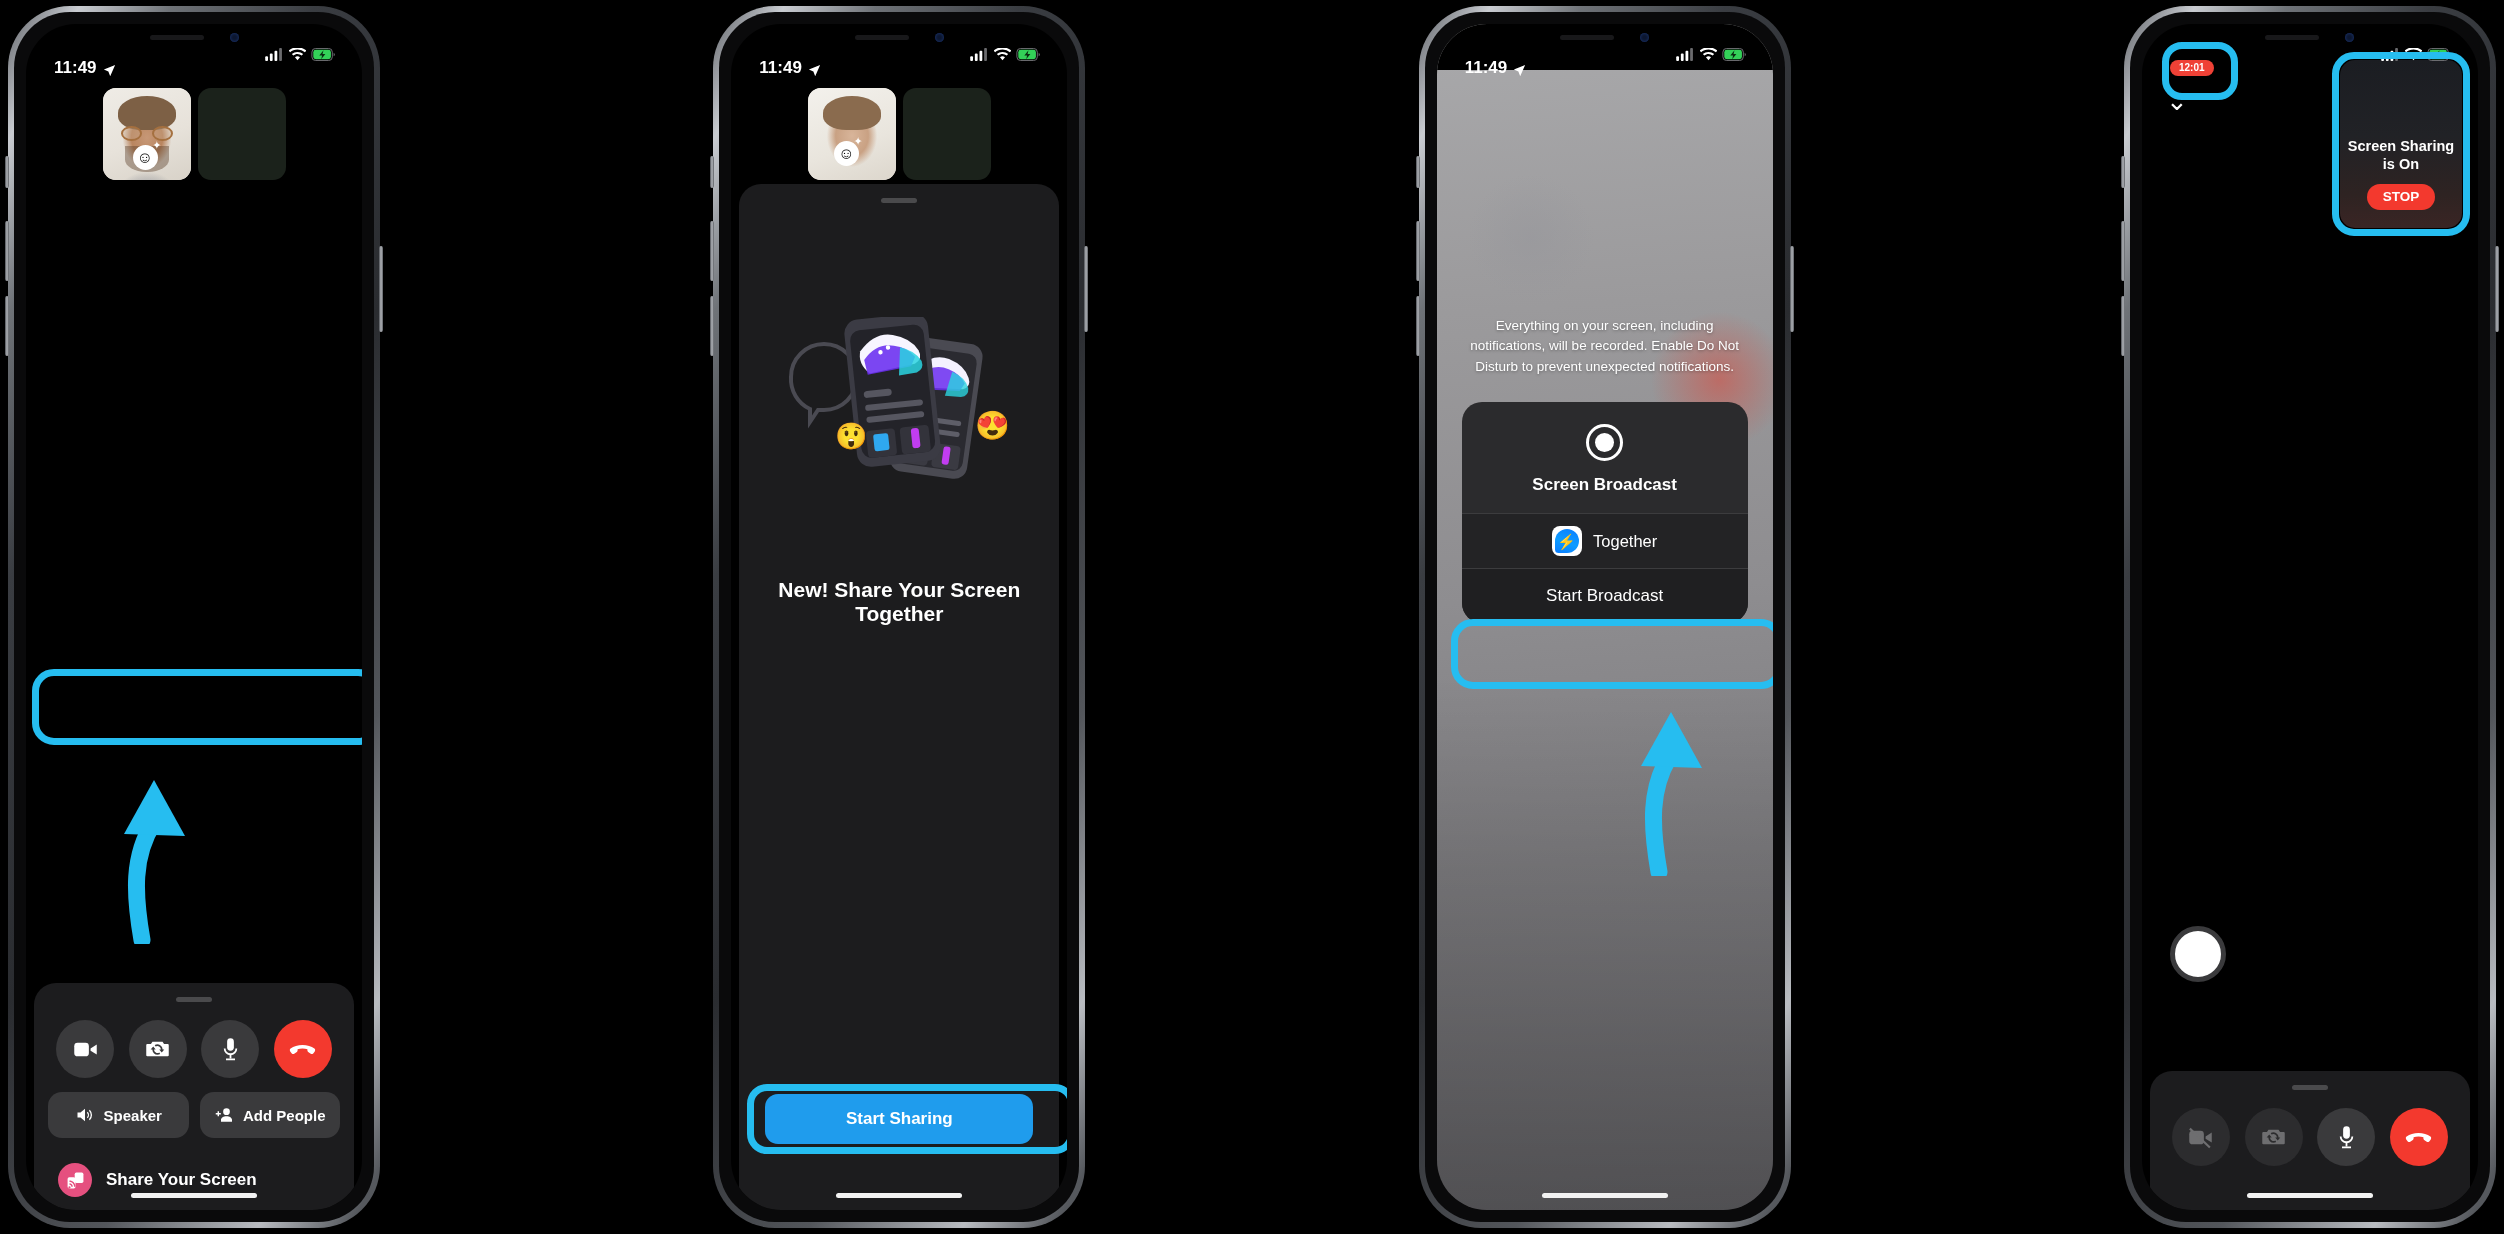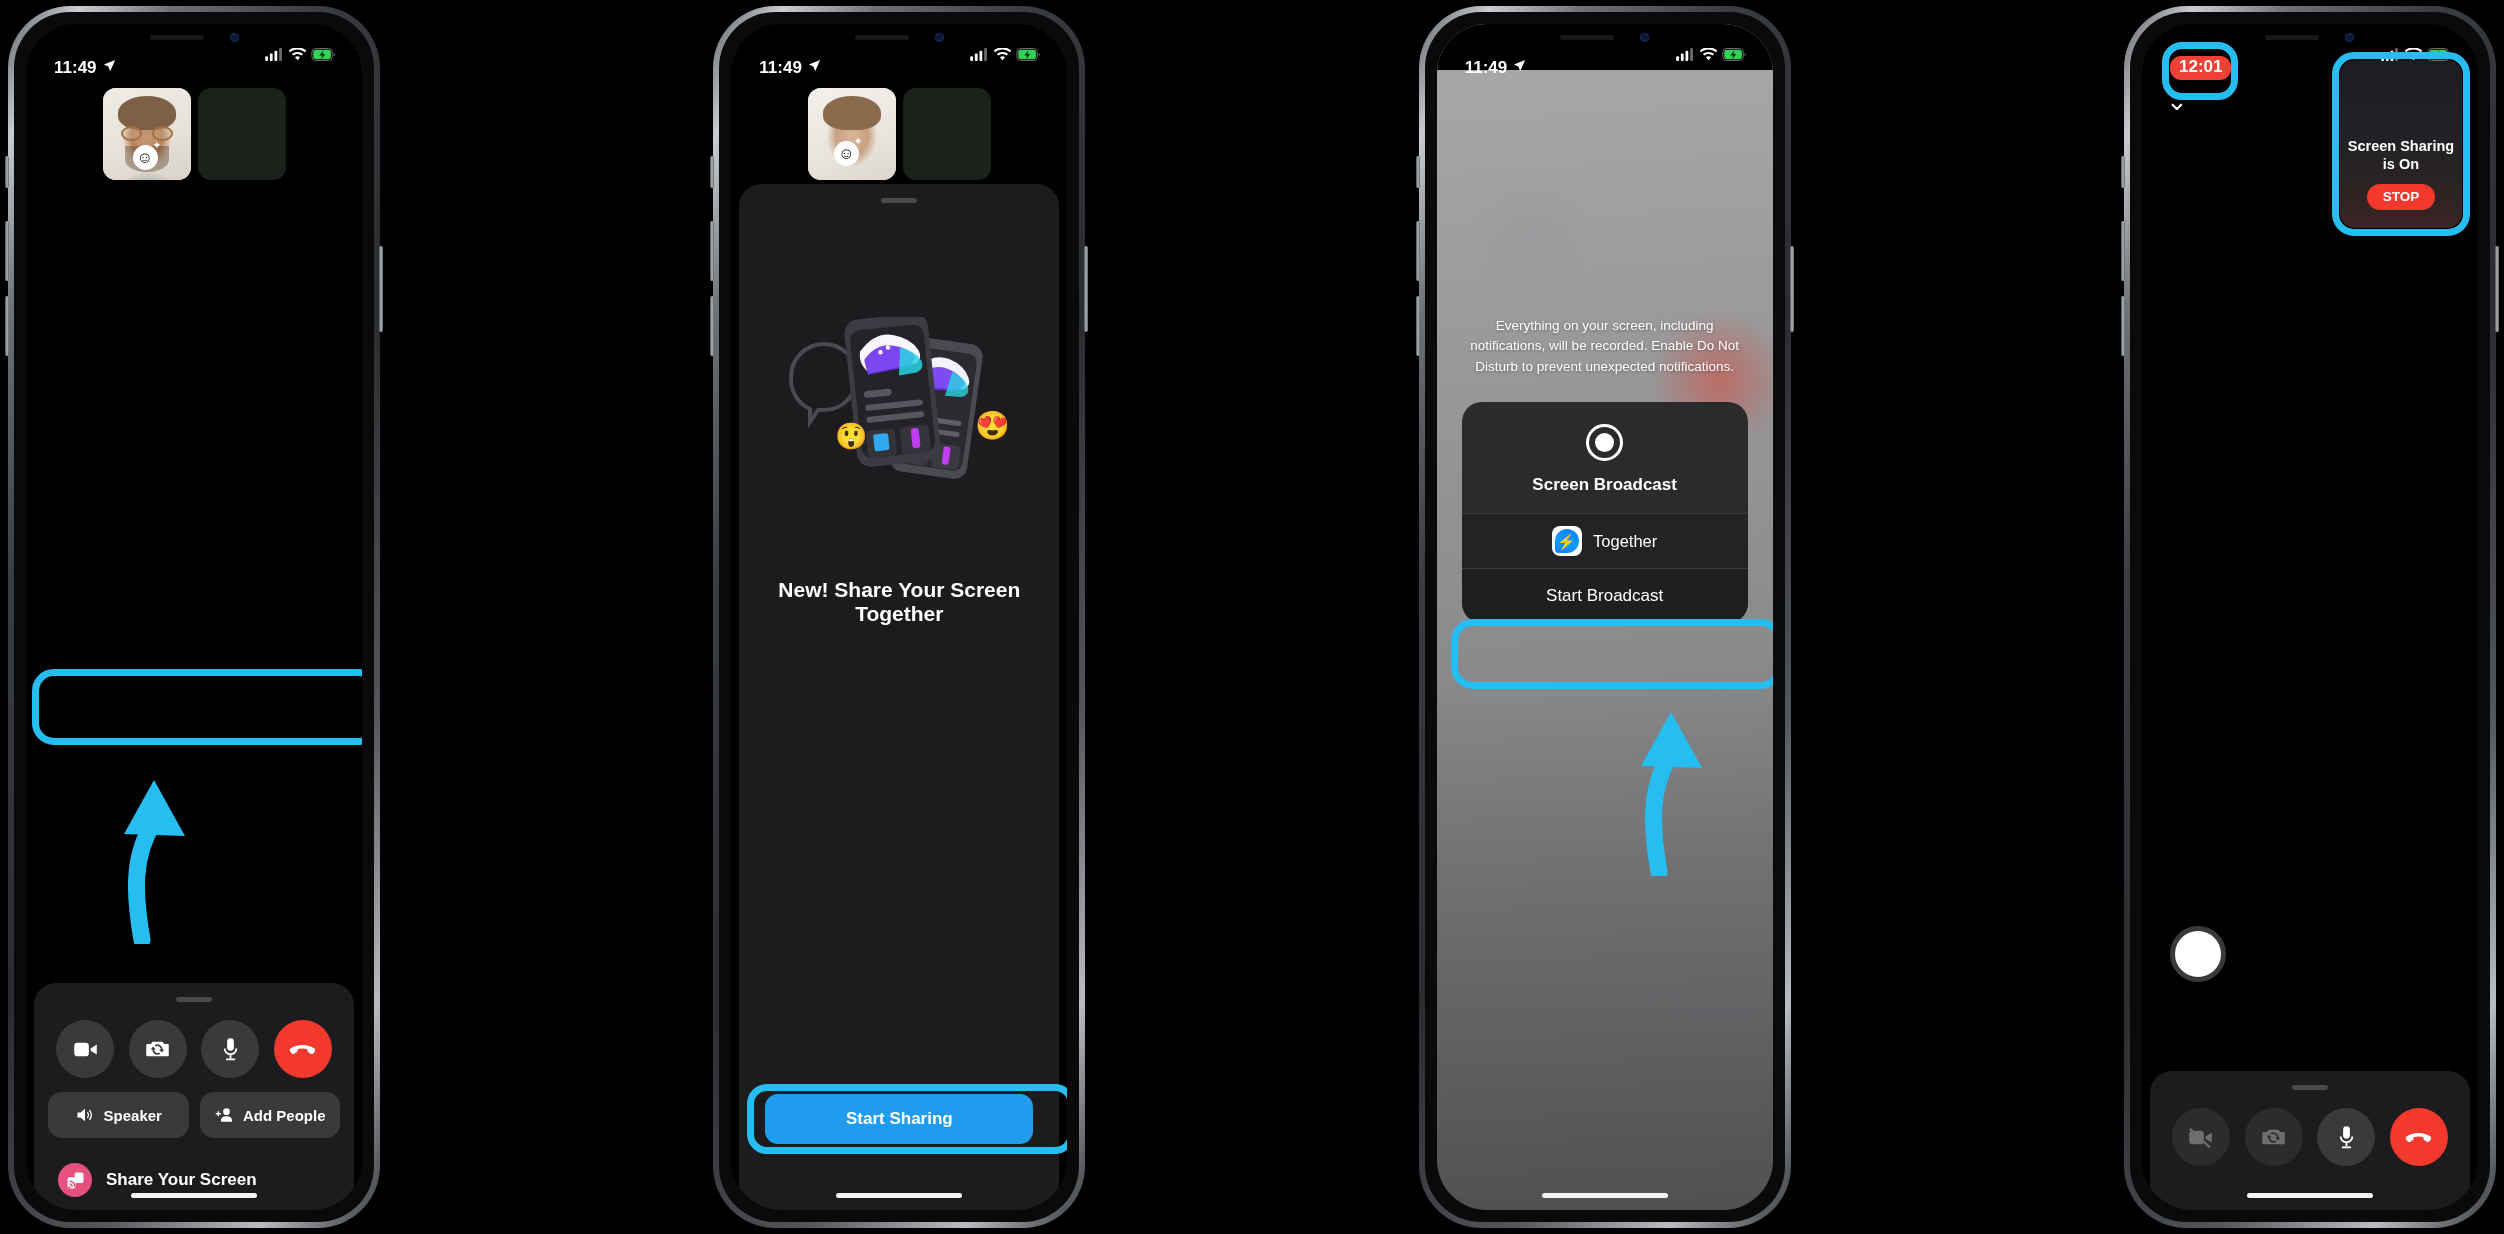--- a/index.html
+++ b/index.html
@@ -96,26 +96,26 @@
     height: 46px;
     display: flex;
     align-items: center;
     justify-content: space-between;
     padding: 14px 26px 0 28px;
     color: #fff;
     font-size: 17px;
     font-weight: 600;
     z-index: 35;
   }
-  .sb-left { display: flex; align-items: flex-start; gap: 5px; margin-top: 28px; }
+  .sb-left { display: flex; align-items: flex-end; gap: 5px; margin-top: 28px; }
   .sb-right { display: flex; align-items: center; gap: 5px; }
   .time-badge-red {
     background: #ef4136;
     color: #fff;
-    font-size: 17px;
+    font-size: 10px;
     font-weight: 600;
     padding: 2px 9px 3px;
     border-radius: 11px;
     line-height: 1.1;
   }
 
   
   .tiles {
     position: absolute;
     top: 64px; left: 0; right: 0;

